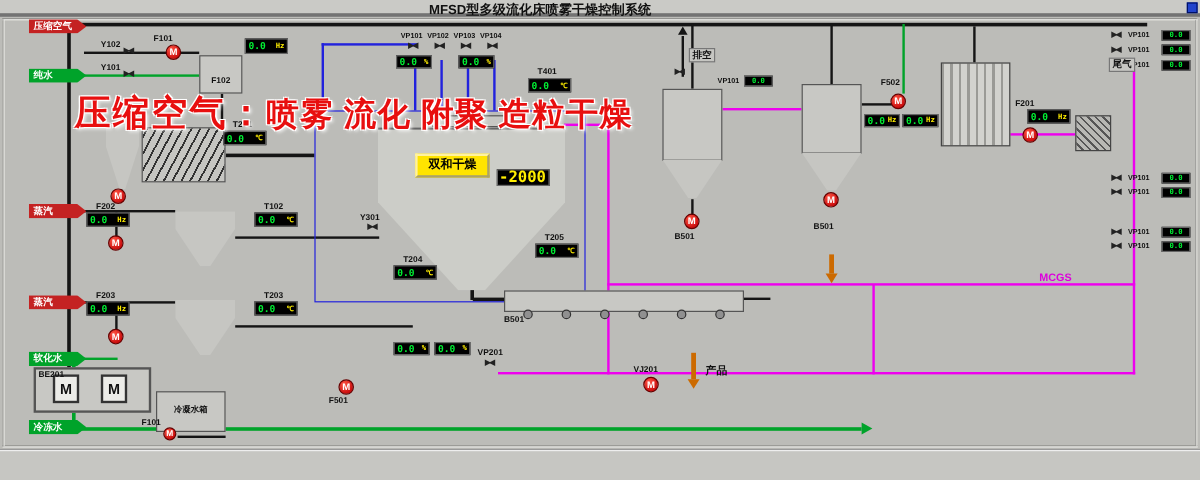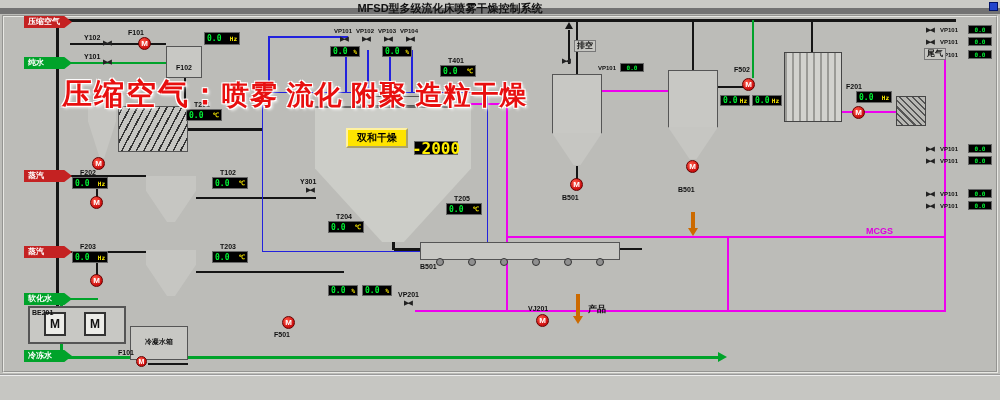--- a/index.html
+++ b/index.html
@@ -1,33 +1,33 @@
 <!DOCTYPE html>
 <html><head>
 <meta charset="utf-8">
 <style>
 *{margin:0;padding:0;box-sizing:border-box}
 body{font-family:"Liberation Sans","DejaVu Sans",sans-serif;background:#888}
 .screen{position:relative;width:1000px;height:400px;background:#bcbcb8;overflow:hidden}
-.titlebar{position:absolute;left:0;top:0;width:1000px;height:14px;background:#cacac6;border-bottom:6px solid #737373;z-index:20}
+.titlebar{position:absolute;left:0;top:0;width:1000px;height:14px;background:#cacac6;border-bottom:3px solid #737373;z-index:20}
 .title{position:absolute;left:250px;top:1px;width:400px;text-align:center;font-size:11px;font-weight:bold;color:#111;white-space:nowrap}
 .maker{position:absolute;right:14px;top:1px;font-size:10px;font-weight:bold;color:#111;white-space:nowrap}
 .win-btn{position:absolute;right:2px;top:2px;width:9px;height:9px;background:#2244cc;border:1px solid #001166}
 .frame{position:absolute;left:2px;top:15px;width:996px;height:358px;border:2px groove #e8e8e4}
 .pipe{position:absolute;background:#151515}
 .pm{background:#ee00ee}.pg{background:#00a32a}.pb{background:#2222dd}.po{background:#cc6a00}
 .bluebox{position:absolute;border:1px solid #2222dd}
 .supply{position:absolute;width:48px;height:12px;color:#fff;font-size:8px;font-weight:bold;line-height:12px;padding-left:4px;clip-path:polygon(0 0,84% 0,100% 50%,84% 100%,0 100%);white-space:nowrap}
 .sred{background:#c42222}.sgreen{background:#00a32a}
 .tag{position:absolute;font-size:7px;font-weight:bold;color:#101010;white-space:nowrap;line-height:8px;z-index:6}
 .tag.small{font-size:6px}
 .tagbox{position:absolute;background:#c6c6c2;border:1px solid #777;padding:0 2px;font-size:8px;font-weight:bold;line-height:10px;color:#111;white-space:nowrap;z-index:6}
 .disp{position:absolute;background:#000;border:1px solid #666;color:#00ee33;font-family:"DejaVu Sans Mono",monospace;font-size:8px;font-weight:bold;display:flex;align-items:center;justify-content:space-between;padding:0 2px;z-index:6}
 .disp .u{color:#ffee00;font-size:6px}
-.disp.big{color:#ffee00;font-size:16px;justify-content:center}
+.disp.big{color:#ffee00;font-size:13px;justify-content:flex-end}
 .mini{font-size:6px;padding:0 1px;justify-content:center}
 .pump{position:absolute;width:13px;height:13px;border-radius:50%;background:radial-gradient(circle at 35% 30%,#ff5544,#cc0f0f 70%);border:1px solid #600;color:#fff;font-size:8px;font-weight:bold;display:flex;align-items:center;justify-content:center;z-index:6;cursor:pointer}
 .pump.sm{width:11px;height:11px;font-size:7px}
 .motor{position:absolute;background:#ecece8;border:2px solid #333;color:#111;font-weight:bold;font-size:12px;display:flex;align-items:center;justify-content:center;z-index:6}
 .valve{position:absolute;font-size:7px;line-height:7px;color:#222;letter-spacing:-2px;z-index:6;cursor:pointer;white-space:nowrap}
 .equip{position:absolute;background:#c8c8c4;border:1px solid #555;z-index:3}
 .cyclone{position:absolute;background:#c6c6c2;clip-path:polygon(0 0,100% 0,100% 32%,58% 100%,42% 100%,0 32%);z-index:3}
 .cone{position:absolute;background:#c6c6c2;clip-path:polygon(0 0,100% 0,57% 100%,43% 100%);z-index:3}
 .hopper{position:absolute;background:#cccdc8;clip-path:polygon(0 0,100% 0,100% 46%,57% 100%,43% 100%,0 46%);border-top:2px solid #666;z-index:3}
 .estop{position:absolute;background:#ffe400;border:2px outset #fff2a0;color:#000;font-size:10px;font-weight:bold;text-align:center;line-height:16px;cursor:pointer;z-index:7;white-space:nowrap}

